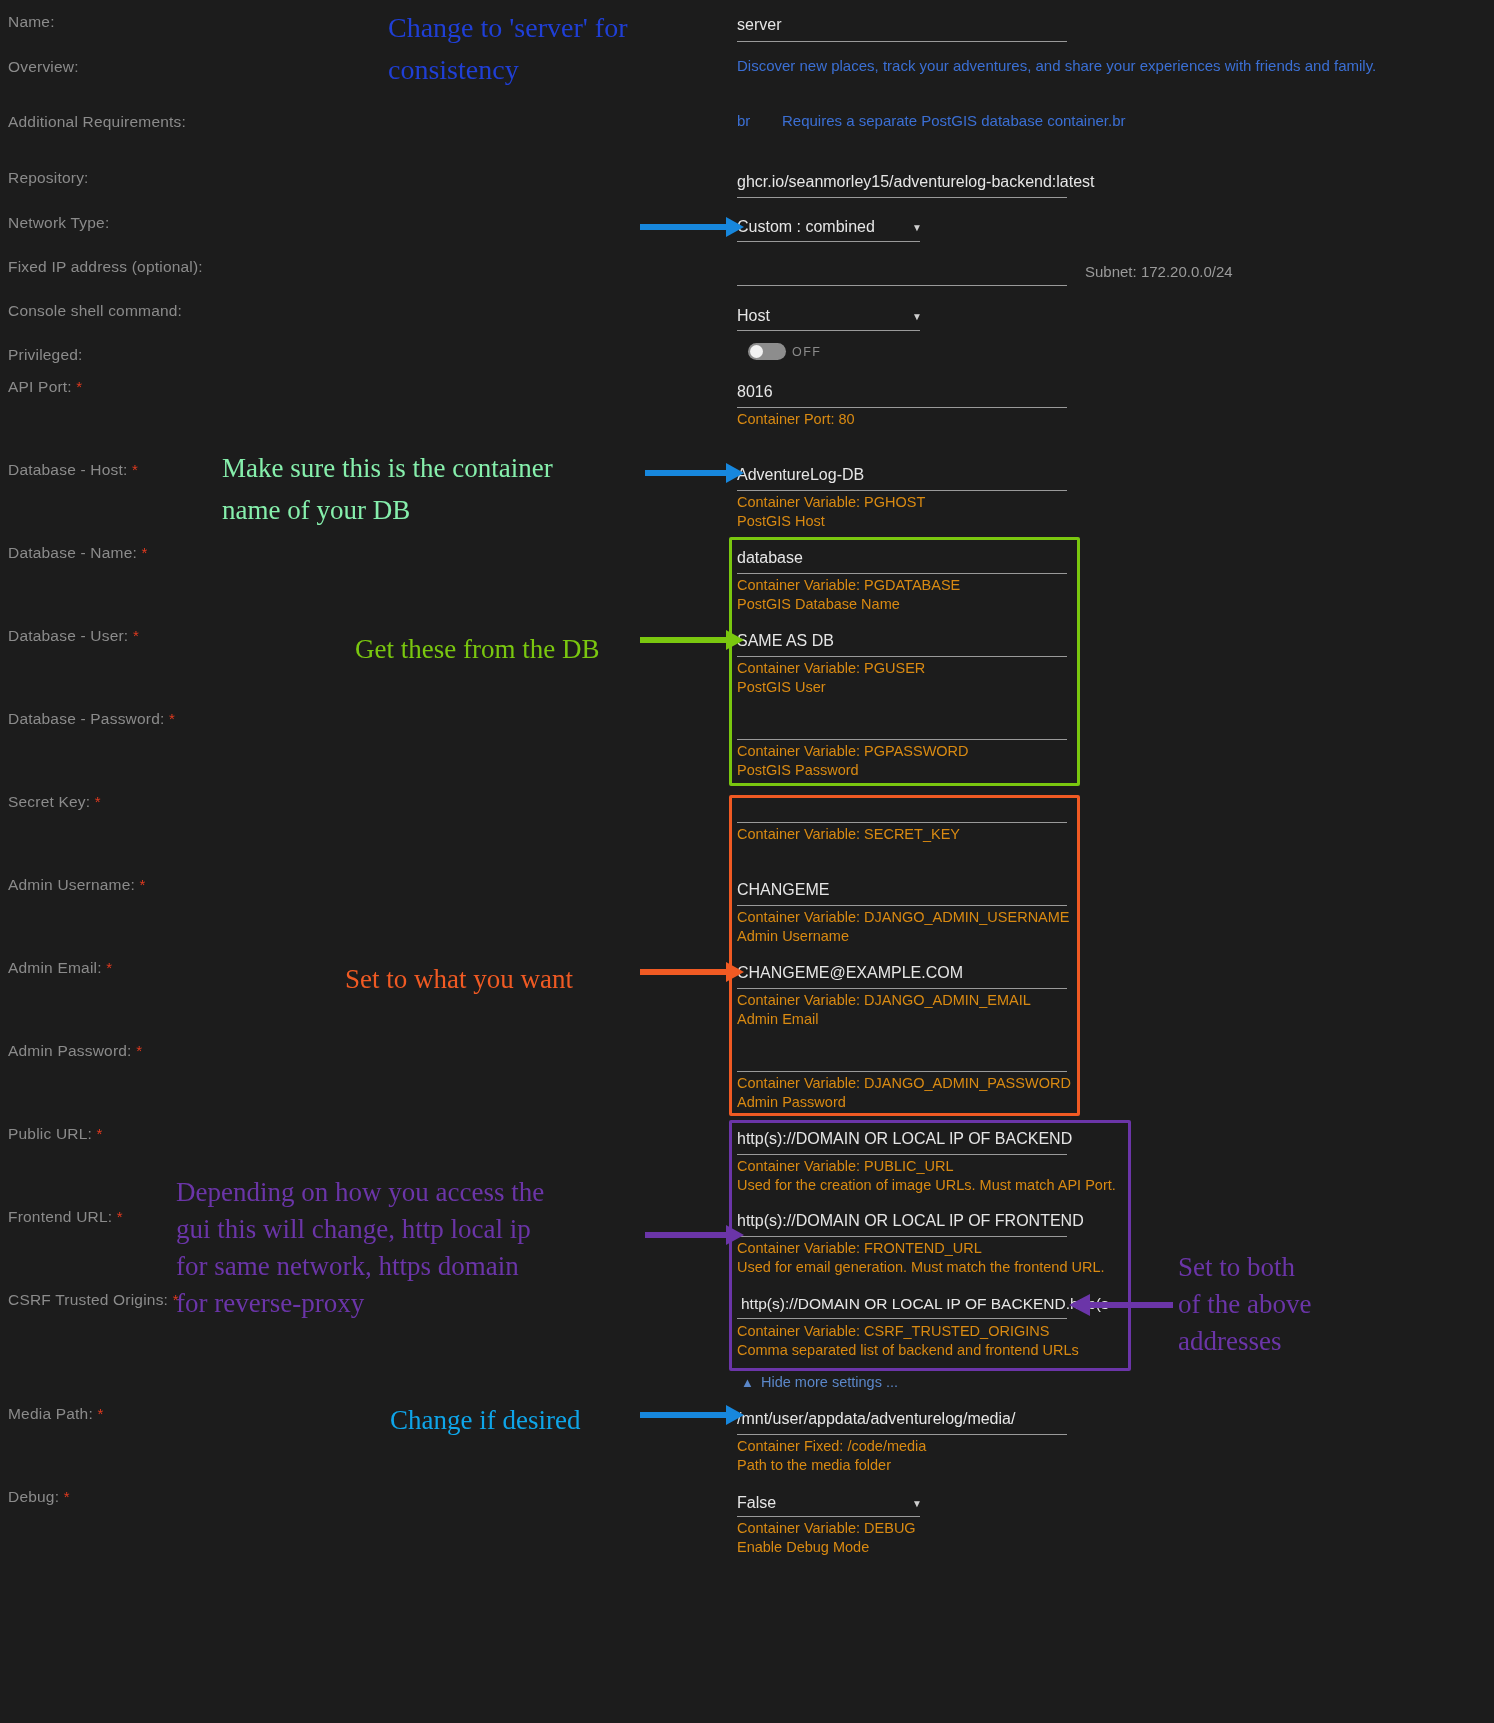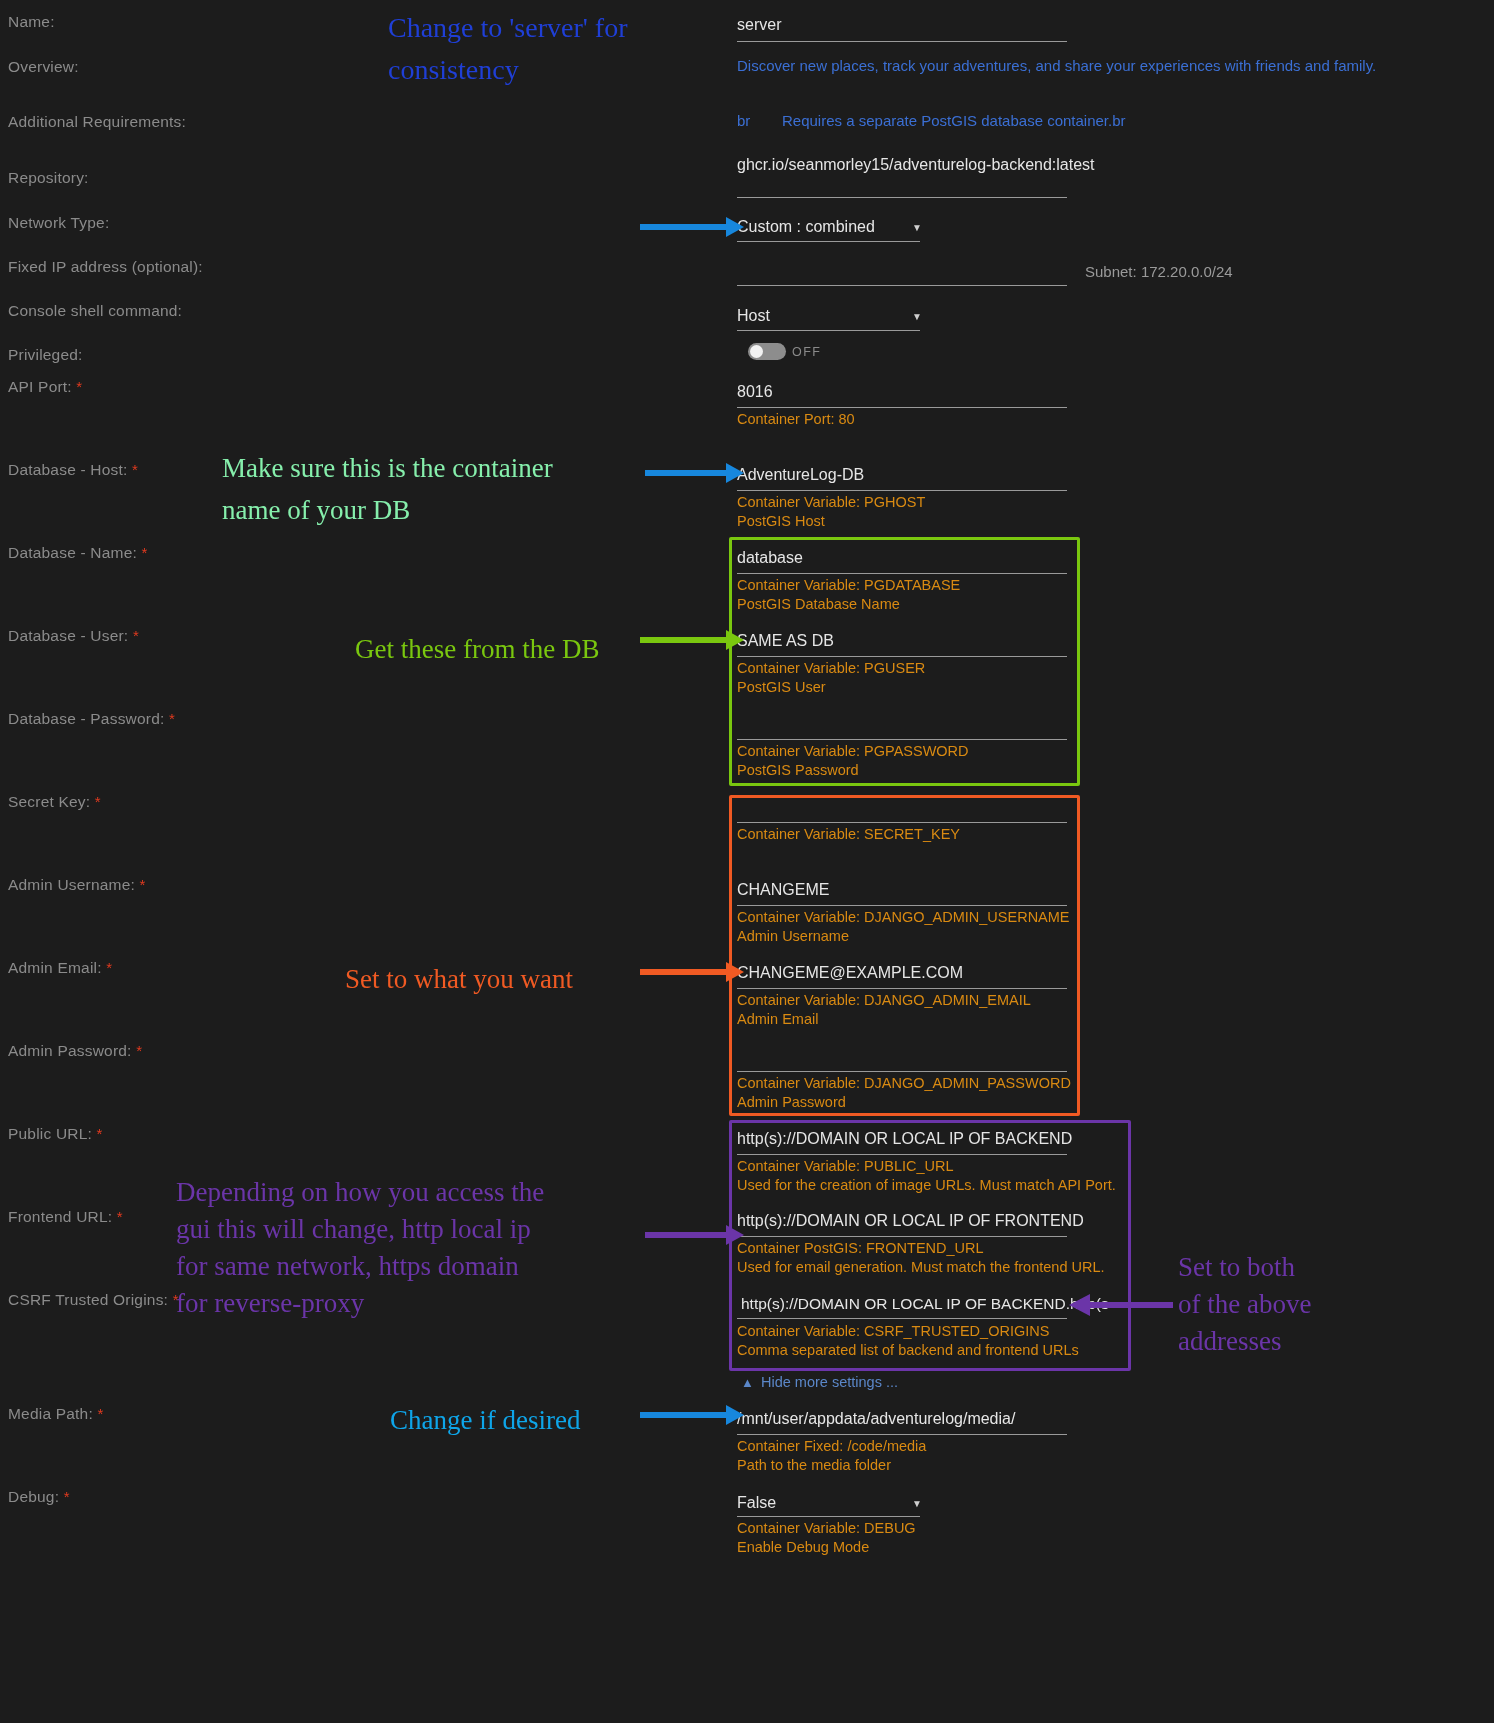--- a/index.html
+++ b/index.html
@@ -105,21 +105,21 @@
   <div class="flabel" style="top:1488px"><span>Debug:</span> <span class="req">*</span></div>
 
   <div class="fieldval" style="top:16px">server</div>
   <div class="underline" style="top:41px;width:330px"></div>
 
   <div class="bluetext" style="left:737px;top:57px">Discover new places, track your adventures, and share your experiences with friends and family.</div>
 
   <div class="bluetext" style="left:737px;top:112px">br</div>
   <div class="bluetext" style="left:782px;top:112px">Requires a separate PostGIS database container.br</div>
 
-  <div class="fieldval" style="top:156px">ghcr.io/seanmorley15/adventurelog-backend:latest</div>
+  <div class="fieldval" style="top:173px">ghcr.io/seanmorley15/adventurelog-backend:latest</div>
   <div class="underline" style="top:197px;width:330px"></div>
 
   <div class="selectval" style="top:218px">Custom : combined</div>
   <span class="selcaret" style="left:912px;top:222px">▼</span>
   <div class="selunder" style="top:241px"></div>
 
   <div class="fieldval" style="top:262px"></div>
   <div class="underline" style="top:285px;width:330px"></div>
   <div class="subnet" style="left:1085px;top:263px">Subnet: 172.20.0.0/24</div>
 
@@ -181,21 +181,21 @@
 
   <div class="annbox" id="box-purple" style="left:729px;top:1120px;width:396px;height:245px;border-color:#6b35a8"></div>
 
   <div class="fieldval" style="top:1130px">http(s)://DOMAIN OR LOCAL IP OF BACKEND</div>
   <div class="underline" style="top:1154px;width:330px"></div>
   <div class="helper" style="top:1157px">Container Variable: PUBLIC_URL</div>
   <div class="helper" style="top:1176px">Used for the creation of image URLs. Must match API Port.</div>
 
   <div class="fieldval" style="top:1212px">http(s)://DOMAIN OR LOCAL IP OF FRONTEND</div>
   <div class="underline" style="top:1236px;width:330px"></div>
-  <div class="helper" style="top:1239px">Container PostGIS: FRONTEND_URL</div>
+  <div class="helper" style="top:1239px">Container Variable: FRONTEND_URL</div>
   <div class="helper" style="top:1258px">Used for email generation. Must match the frontend URL.</div>
 
   <div class="fieldval" style="left:741px;top:1295px;font-size:15.5px">http(s)://DOMAIN OR LOCAL IP OF BACKEND.http(s</div>
   <div class="underline" style="top:1318px;width:330px"></div>
   <div class="helper" style="top:1322px">Container Variable: CSRF_TRUSTED_ORIGINS</div>
   <div class="helper" style="top:1341px">Comma separated list of backend and frontend URLs</div>
 
   <span class="caretup" style="left:741px;top:1375px">▲</span>
   <div class="hidemore" style="left:761px;top:1374px">Hide more settings ...</div>
 

